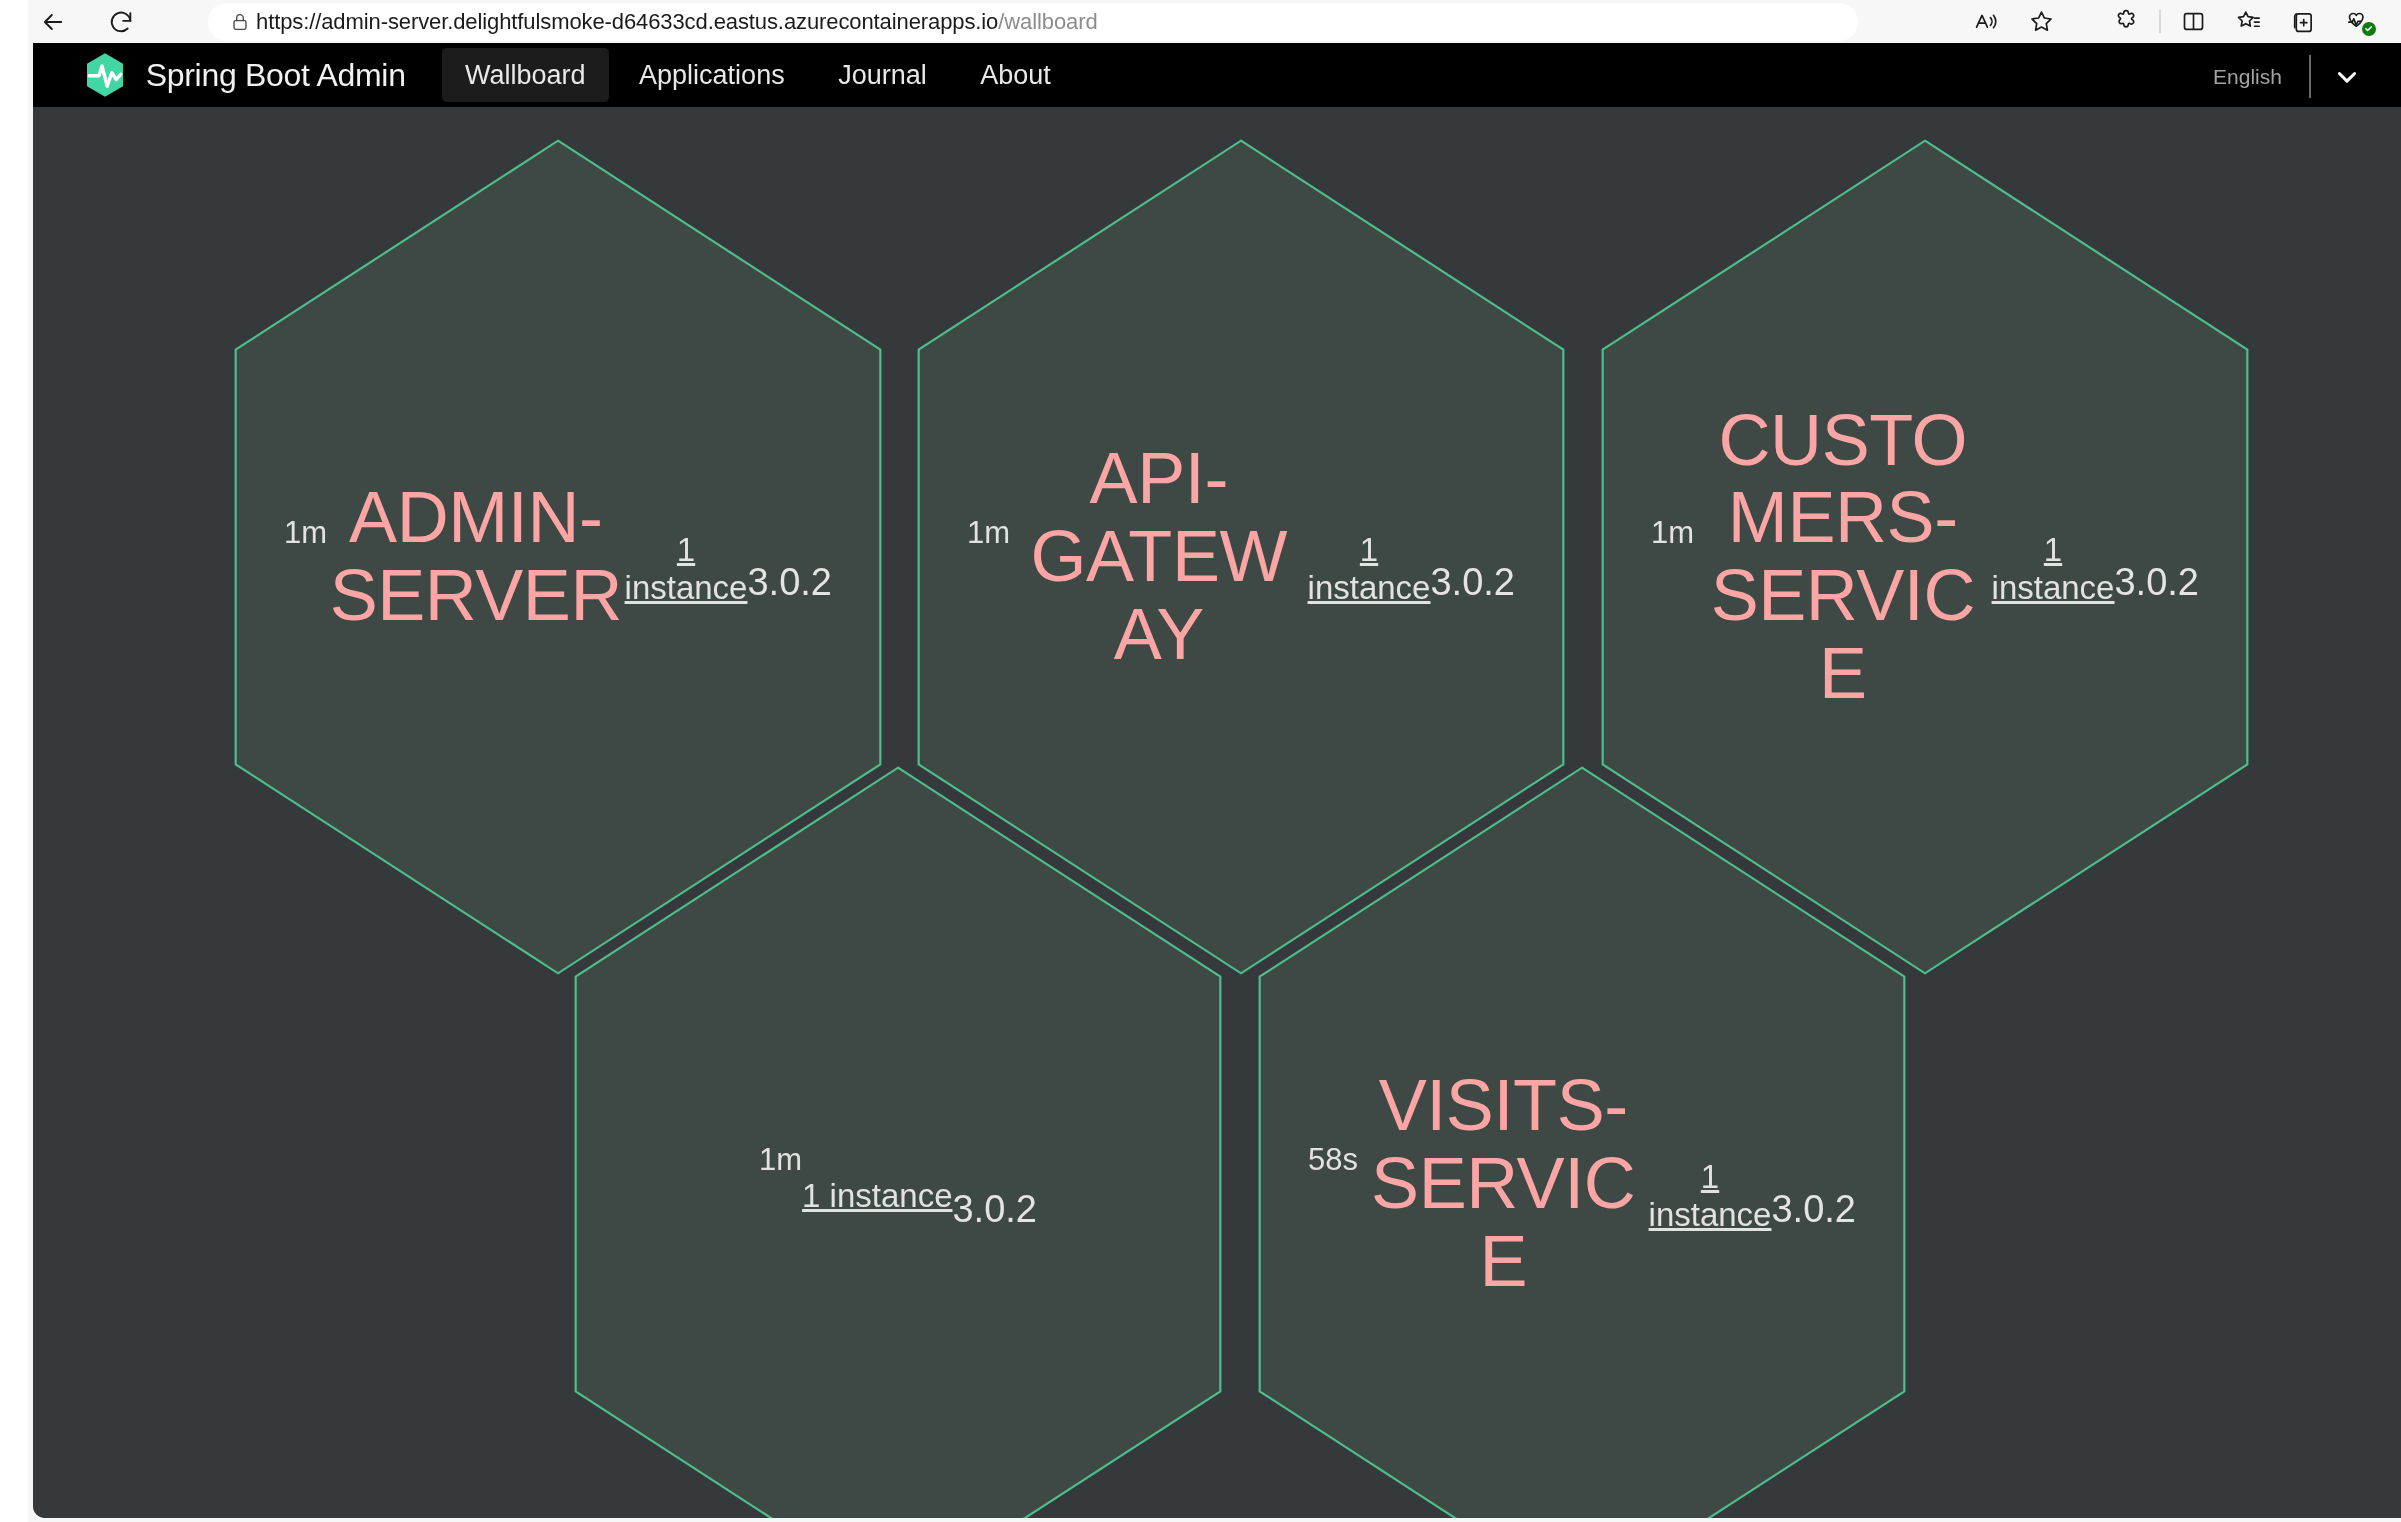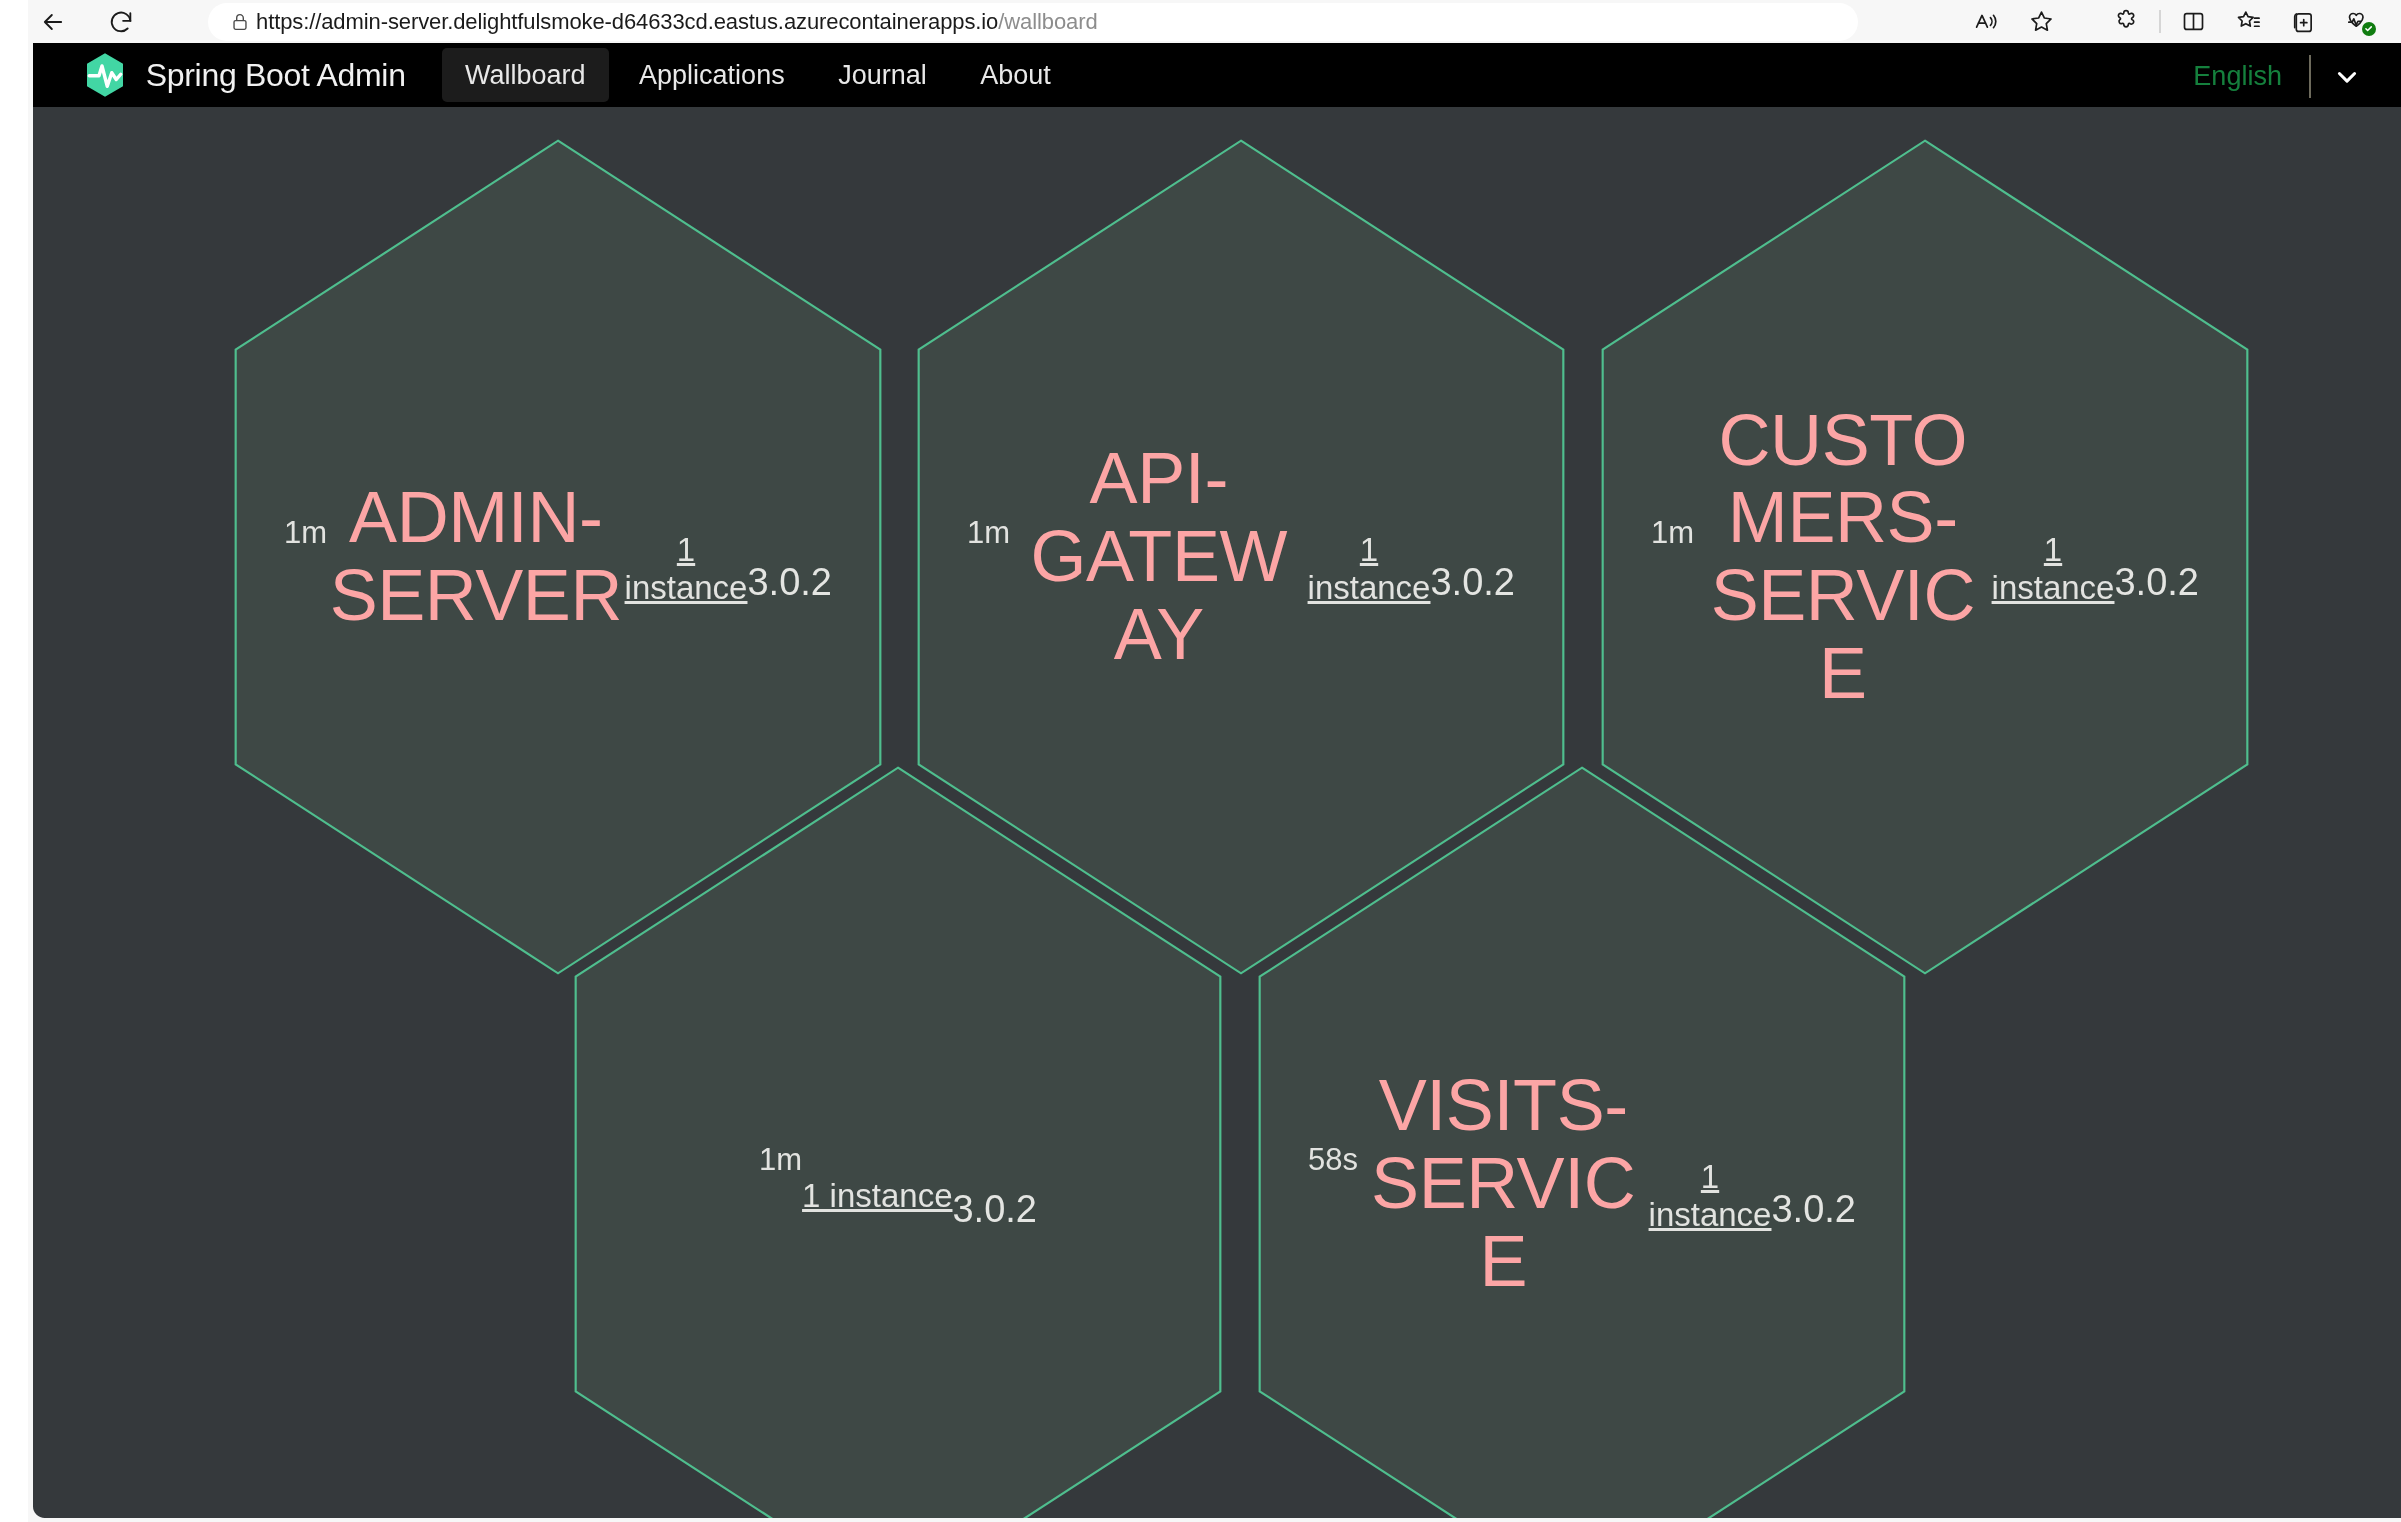--- a/index.html
+++ b/index.html
@@ -68,21 +68,21 @@
   .appnav { display:flex; align-items:center; margin-left:36px; gap:6.7px; }
   .appnav a {
     font-size:27px; color:#e8e8e8; text-decoration:none;
     padding:11.7px 23.4px; border-radius:5px; white-space:nowrap;
   }
   .appnav a.active { background:#1c1c1c; }
 
   .lang-area {
     position:absolute; right:40px; top:0; height:67px; display:flex; align-items:center;
   }
-  .lang-label { font-size:27px; color:#15803d; padding-right:27px; }
+  .lang-label { font-size:21px; color:#a3a3a3; padding-right:27px; }
   .lang-sep { width:1.7px; height:43px; background:#6d6a5c; }
   .lang-caret { padding:0 18.4px 0 22px; display:flex; align-items:center; color:#ffffff; }
 
   
   .wallboard { position:absolute; left:0; top:67px; width:2386px; height:1408px; }
 
   .hex {
     position:absolute;
     width:648px; height:836px;
   }

